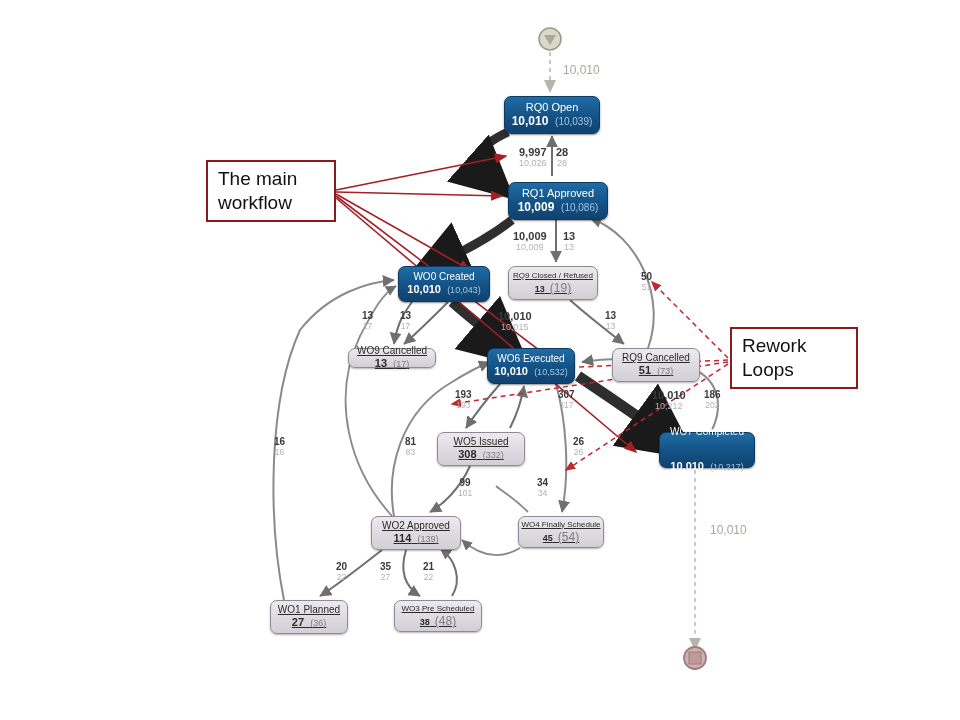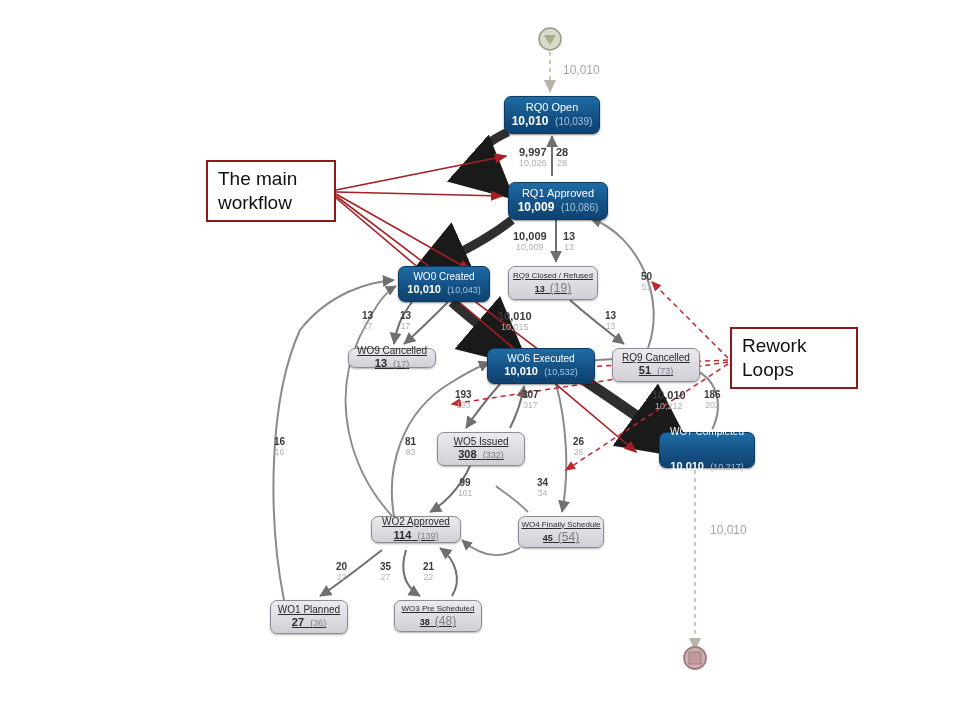--- a/index.html
+++ b/index.html
@@ -155,37 +155,37 @@
         <div class="nvals"><span class="nprim">13</span>&nbsp;&nbsp;<span class="nsec">(19)</span></div>
       </div>
       <div class="node dark sz-mid" style="left: 398px; top: 266px; width: 92px; height: 36px;">
         <div class="nlabel">WO0 Created</div>
         <div class="nvals"><span class="nprim">10,010</span>&nbsp;&nbsp;<span class="nsec">(10,043)</span></div>
       </div>
       <div class="node light sz-mid" style="left: 348px; top: 348px; width: 88px; height: 20px;">
         <div class="nlabel">WO9 Cancelled</div>
         <div class="nvals"><span class="nprim">13</span>&nbsp;&nbsp;<span class="nsec">(17)</span></div>
       </div>
-      <div class="node dark sz-mid" style="left: 487px; top: 348px; width: 108px; height: 36px;">
+      <div class="node dark sz-mid" style="left: 487px; top: 348px; width: 88px; height: 36px;">
         <div class="nlabel">WO6 Executed</div>
         <div class="nvals"><span class="nprim">10,010</span>&nbsp;&nbsp;<span class="nsec">(10,532)</span></div>
       </div>
       <div class="node light sz-mid" style="left: 612px; top: 348px; width: 88px; height: 34px;">
         <div class="nlabel">RQ9 Cancelled</div>
         <div class="nvals"><span class="nprim">51</span>&nbsp;&nbsp;<span class="nsec">(73)</span></div>
       </div>
       <div class="node dark sz-mid" style="left: 659px; top: 432px; width: 96px; height: 36px; gap: 21px;">
         <div class="nlabel">WO7 Completed</div>
         <div class="nvals"><span class="nprim">10,010</span>&nbsp;&nbsp;<span class="nsec">(10,217)</span></div>
       </div>
       <div class="node light sz-mid" style="left: 437px; top: 432px; width: 88px; height: 34px;">
         <div class="nlabel">WO5 Issued</div>
         <div class="nvals"><span class="nprim">308</span>&nbsp;&nbsp;<span class="nsec">(332)</span></div>
       </div>
-      <div class="node light sz-mid" style="left: 371px; top: 516px; width: 90px; height: 27px;">
+      <div class="node light sz-mid" style="left: 371px; top: 516px; width: 90px; height: 34px;">
         <div class="nlabel">WO2 Approved</div>
         <div class="nvals"><span class="nprim">114</span>&nbsp;&nbsp;<span class="nsec">(139)</span></div>
       </div>
       <div class="node light sz-sm" style="left: 518px; top: 516px; width: 86px; height: 32px;">
         <div class="nlabel">WO4 Finally Schedule</div>
         <div class="nvals"><span class="nprim">45</span>&nbsp;&nbsp;<span class="nsec">(54)</span></div>
       </div>
       <div class="node light sz-mid" style="left: 270px; top: 600px; width: 78px; height: 34px;">
         <div class="nlabel">WO1 Planned</div>
         <div class="nvals"><span class="nprim">27</span>&nbsp;&nbsp;<span class="nsec">(36)</span></div>
@@ -229,21 +229,21 @@
         <span class="es">17</span>
       </div>
       <div class="elabel e-lg" style="left: 498px; top: 311px;">
         <span class="ep">10,010</span>
         <span class="es">10,015</span>
       </div>
       <div class="elabel e-md" style="left: 455px; top: 390px;">
         <span class="ep">193</span>
         <span class="es">193</span>
       </div>
-      <div class="elabel e-md" style="left: 522px; top: 390px;">
+      <div class="elabel e-md" style="left: 522px; top: 390px; padding-left: 36px;">
         <span class="ep">307</span>
         <span class="es">317</span>
       </div>
       <div class="elabel e-lg" style="left: 652px; top: 390px;">
         <span class="ep">10,010</span>
         <span class="es">10,212</span>
       </div>
       <div class="elabel e-md" style="left: 704px; top: 390px;">
         <span class="ep">186</span>
         <span class="es">202</span>

